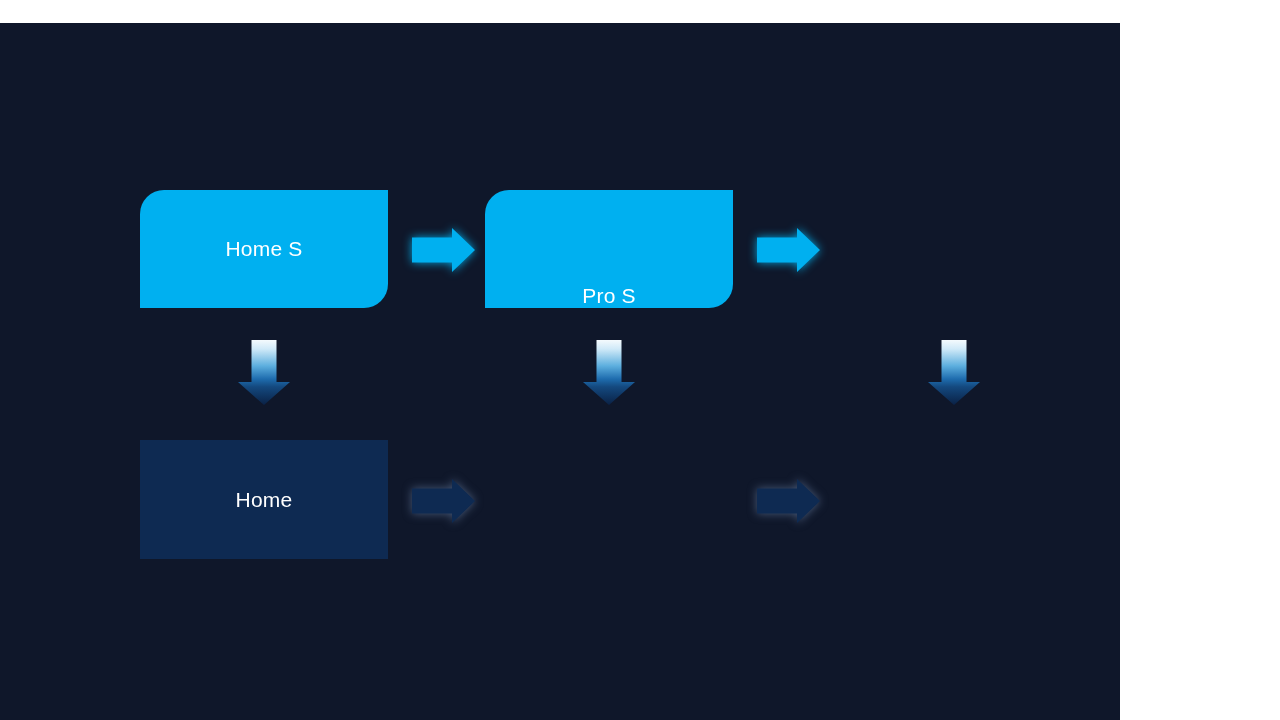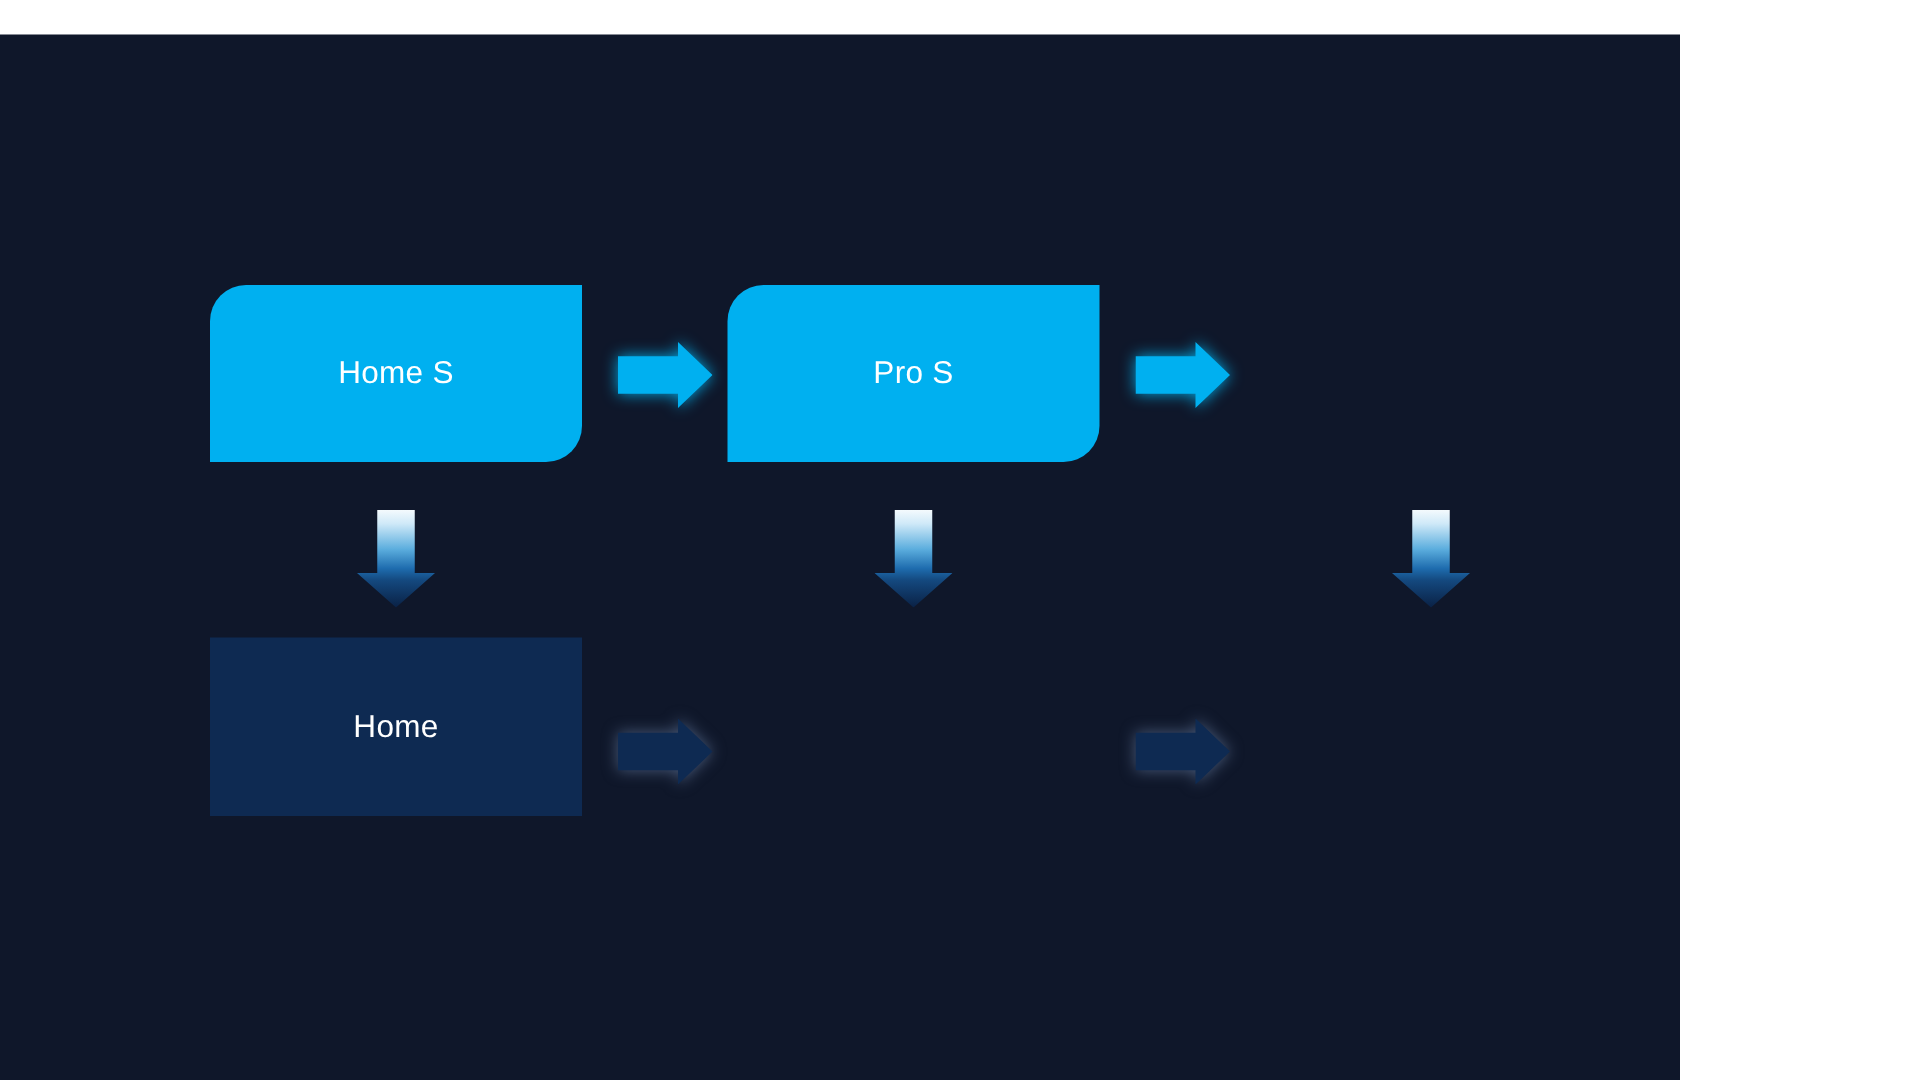--- a/index.html
+++ b/index.html
@@ -26,27 +26,27 @@
     font-size: 21px;
     letter-spacing: 0.2px;
   }
   .box-top {
     top: 167px;
     height: 118px;
     background: #00b0f0;
     border-radius: 24px 0 24px 0;
   }
   .box-bottom {
-    top: 402px;
+    top: 417px;
     height: 119px;
     background: #0e2a52;
     border-radius: 0;
   }
   .col-0 { left: 140px; }
-  .col-1 { left: 485px; }
+  .col-1 { left: 485px; align-items: flex-end; }
   .col-2 { left: 830px; }
 
   .right-arrow {
     position: absolute;
     width: 63px;
     height: 44px;
   }
   .right-arrow.row-top    { top: 205px; }
   .right-arrow.row-bottom { top: 456px; }
   .right-arrow.gap-0 { left: 412px; }

